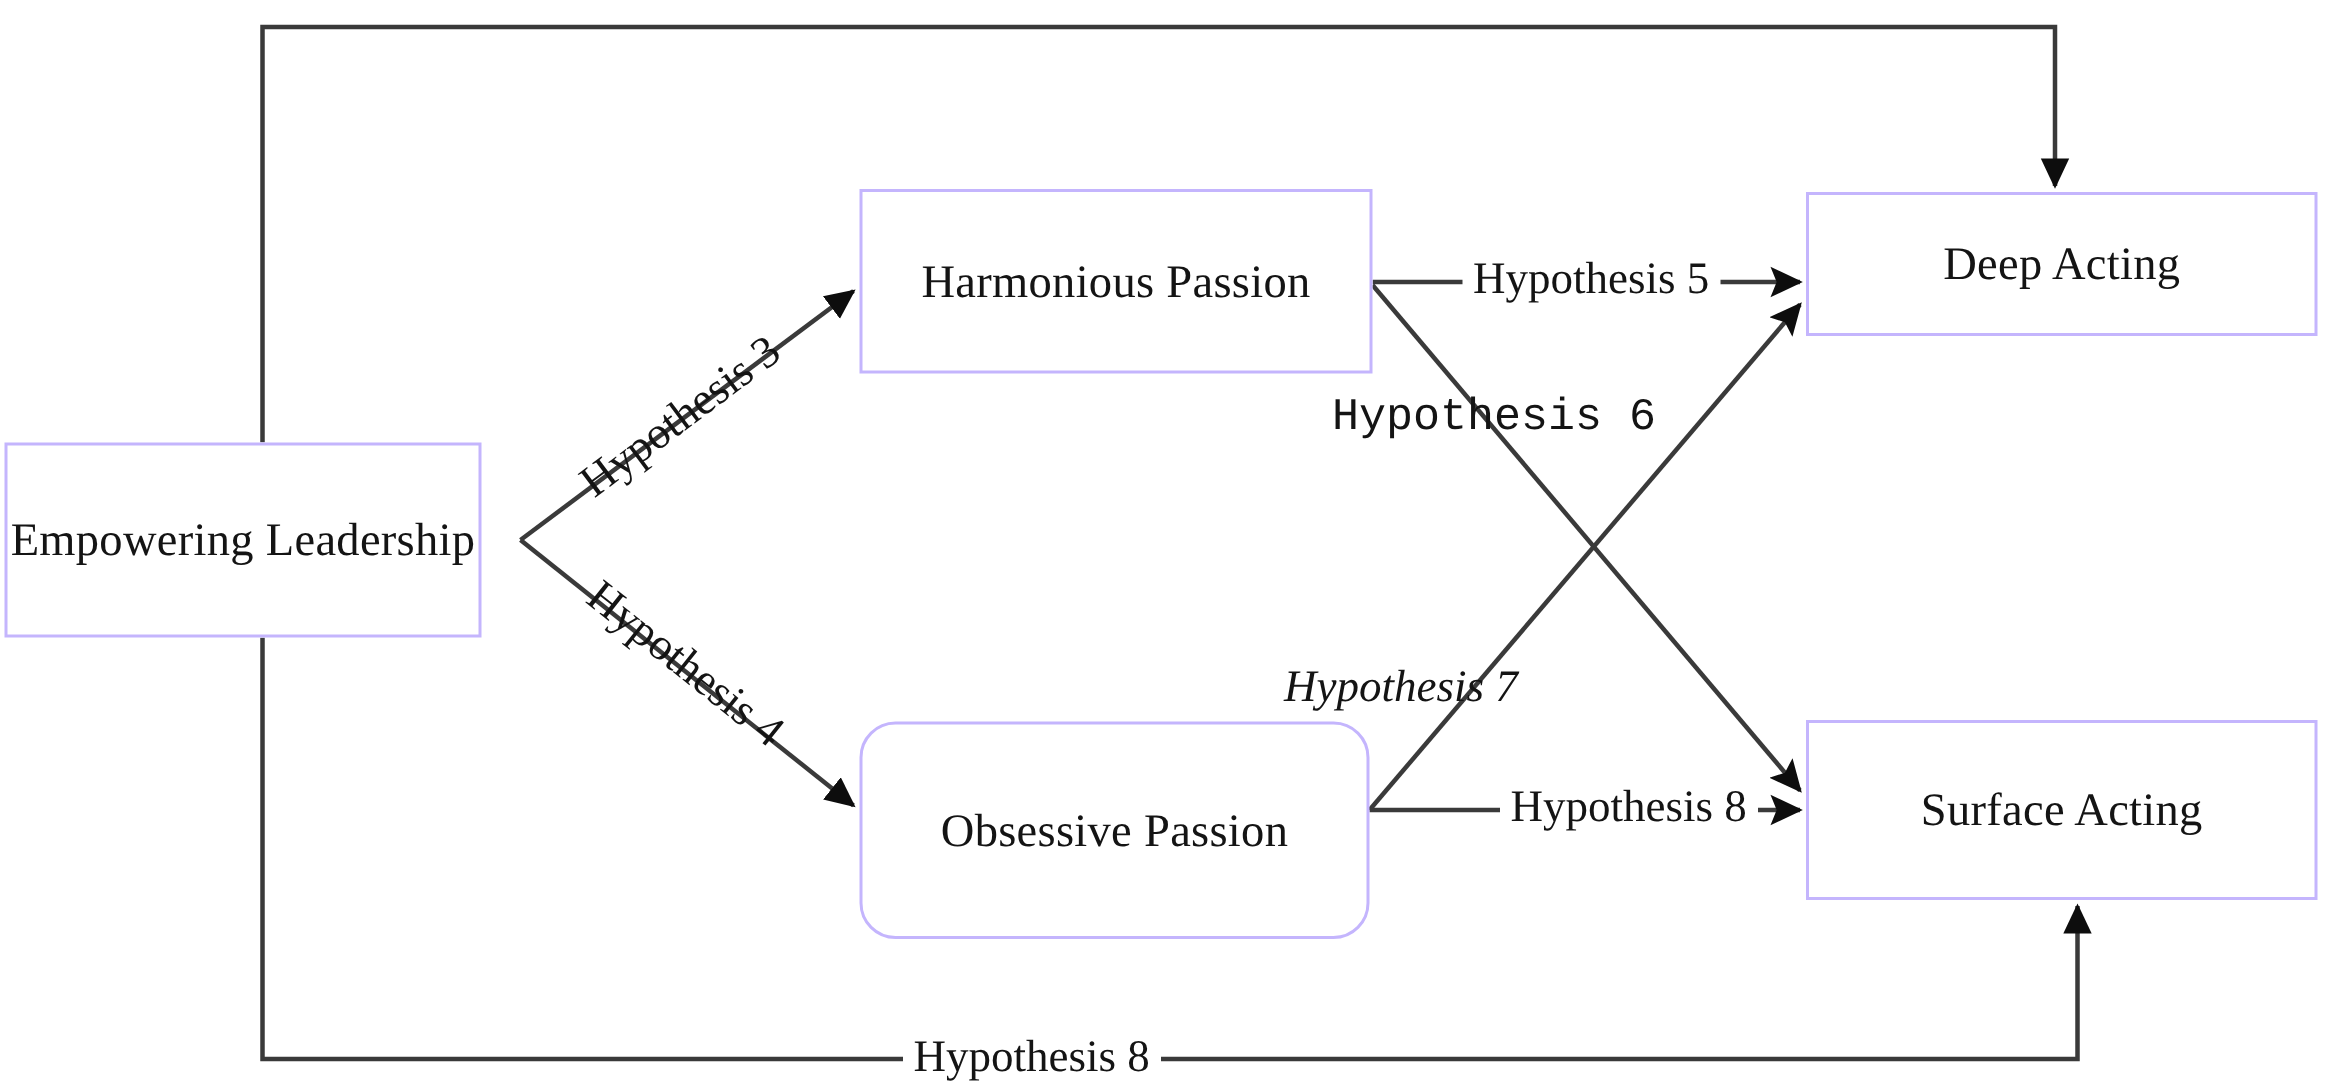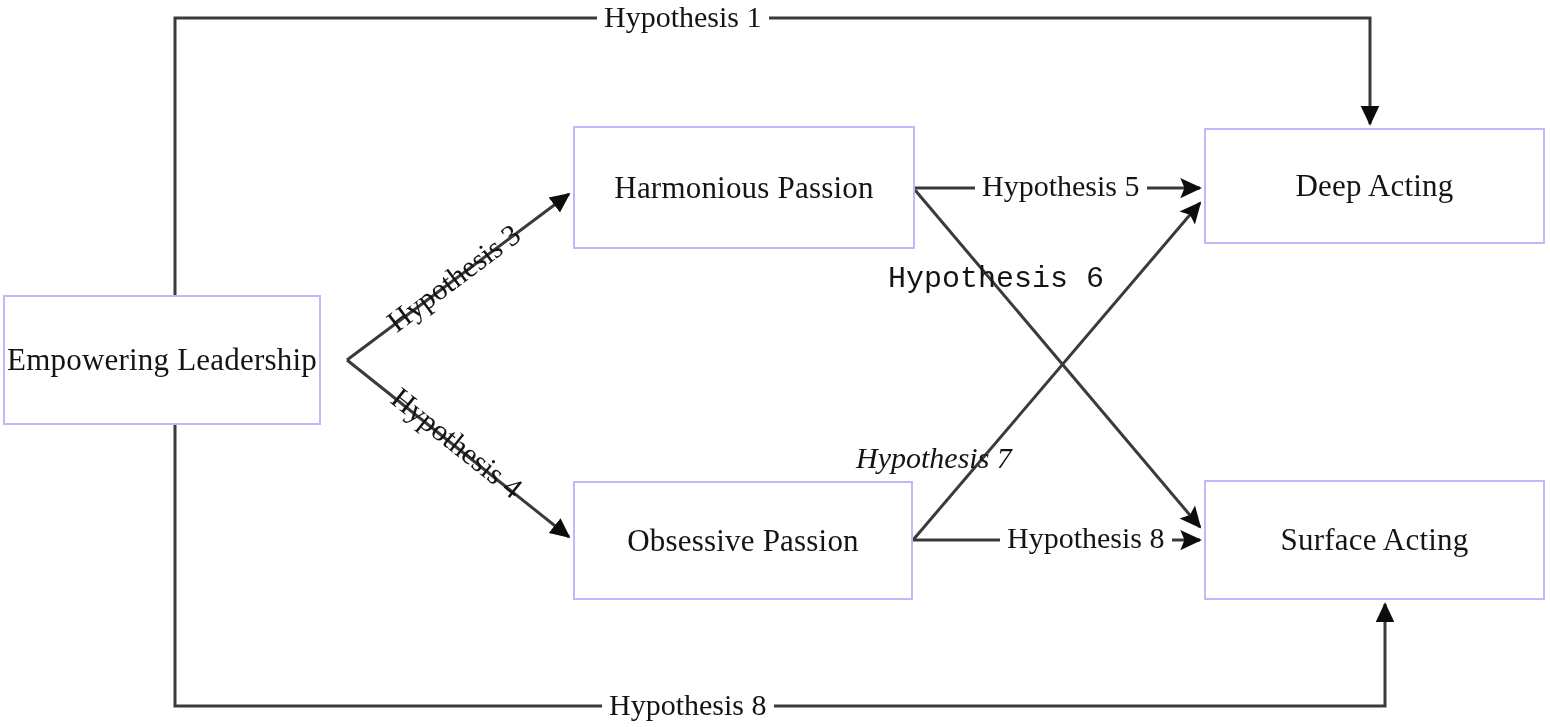--- a/index.html
+++ b/index.html
@@ -95,33 +95,32 @@
   </svg>
 
   <div class="node-box" style="left:3px; top:295px; width:318px; height:130px;">
     <span>Empowering Leadership</span>
   </div>
 
   <div class="node-box" style="left:573px; top:126px; width:342px; height:123px;">
     <span>Harmonious Passion</span>
   </div>
 
-  <div class="node-box" style="left:573px; top:481px; width:340px; height:119px;">
+  <div class="node-box" style="left:573px; top:481px; width:340px; height:145px;border-radius:24px;">
     <span>Obsessive Passion</span>
   </div>
 
-  <div class="node-box" style="left:1204px; top:128px; width:341px; height:116px;">
+  <div class="node-box" style="left:1204px; top:128px; width:341px; height:96px;">
     <span>Deep Acting</span>
   </div>
 
   <div class="node-box" style="left:1204px; top:480px; width:341px; height:120px;">
     <span>Surface Acting</span>
   </div>
 
-  <div class="edge-label" style="left:597px; top:2px;">Hypothesis 1</div>
 
   <div class="edge-label" style="left:602px; top:690px;">Hypothesis 8</div>
 
   <div class="edge-label rotated" style="left:375px; top:263px; transform: rotate(-36.8deg);">Hypothesis 3</div>
 
   <div class="edge-label rotated" style="left:378px; top:428px; transform: rotate(38.5deg);">Hypothesis 4</div>
 
   <div class="edge-label" style="left:975px; top:171px;">Hypothesis 5</div>
 
   <div class="edge-label plain" style="left:888px; top:264px;font-family:Liberation Mono, monospace;">Hypothesis 6</div>

